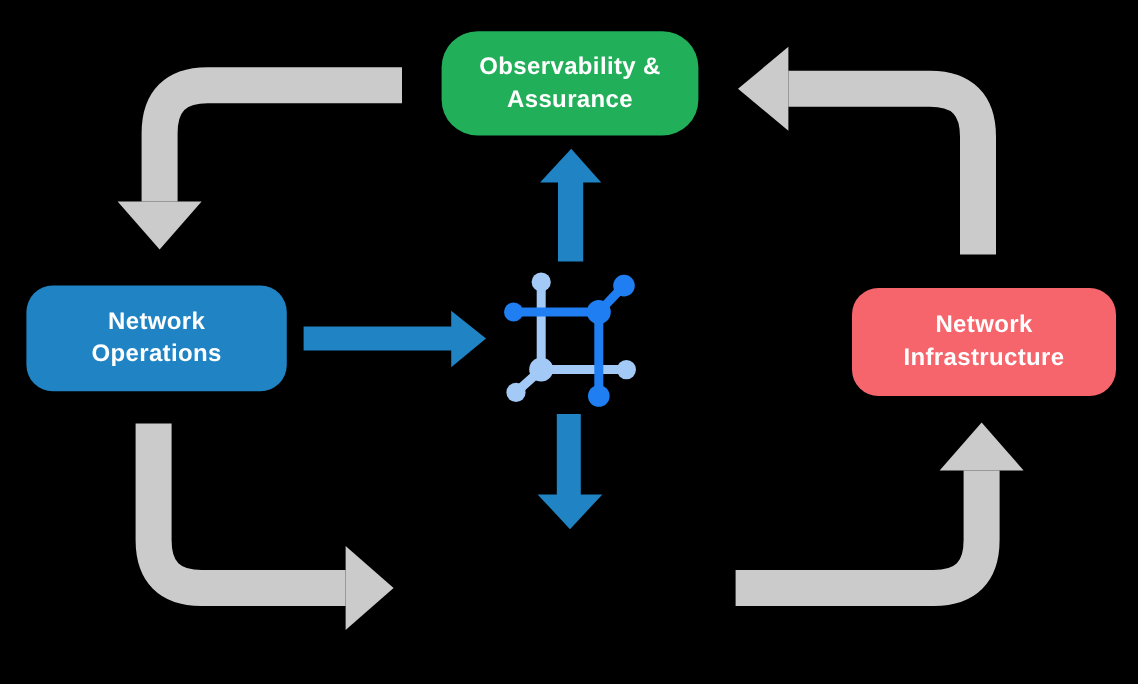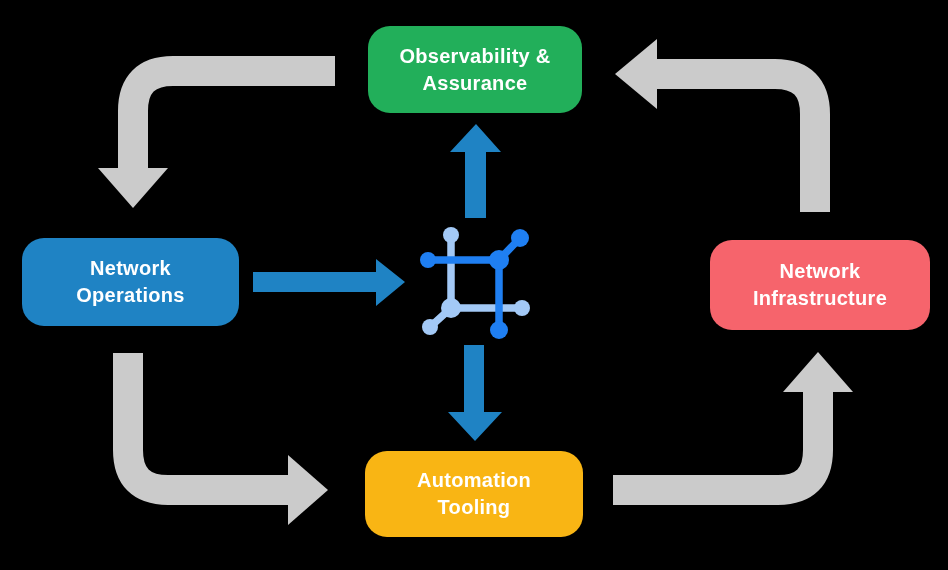--- a/index.html
+++ b/index.html
@@ -90,33 +90,29 @@
       <path class="icon-line icon-dark" d="M 13 35 L 84 35"></path>
       <path class="icon-line icon-dark" d="M 84 35 L 84 105"></path>
       <path class="icon-line icon-dark" d="M 84 35 L 105 13"></path>
       <circle class="icon-dark-fill" cx="84" cy="35" r="10"></circle>
       <circle class="icon-dark-fill" cx="13" cy="35" r="8"></circle>
       <circle class="icon-dark-fill" cx="105" cy="13" r="9"></circle>
       <circle class="icon-dark-fill" cx="84" cy="105" r="9"></circle>
     </g>
   </svg>
 
-  <div class="node node-observability" style="background: rgb(34, 175, 90);">
+  <div class="node node-observability" style="background: rgb(34, 175, 90); border-radius: 30px;">
     <span>Observability &amp;
 Assurance</span>
   </div>
 
   <div class="node node-operations" style="background: rgb(31, 131, 196);">
     <span>Network
 Operations</span>
   </div>
 
   <div class="node node-infrastructure" style="background: rgb(246, 100, 108);">
     <span>Network
 Infrastructure</span>
   </div>
 
-  <div class="node node-automation" style="background: rgb(249, 181, 20);">
-    <span>Automation
-Tooling</span>
-  </div>
 
 </div>
 
 </body></html>

